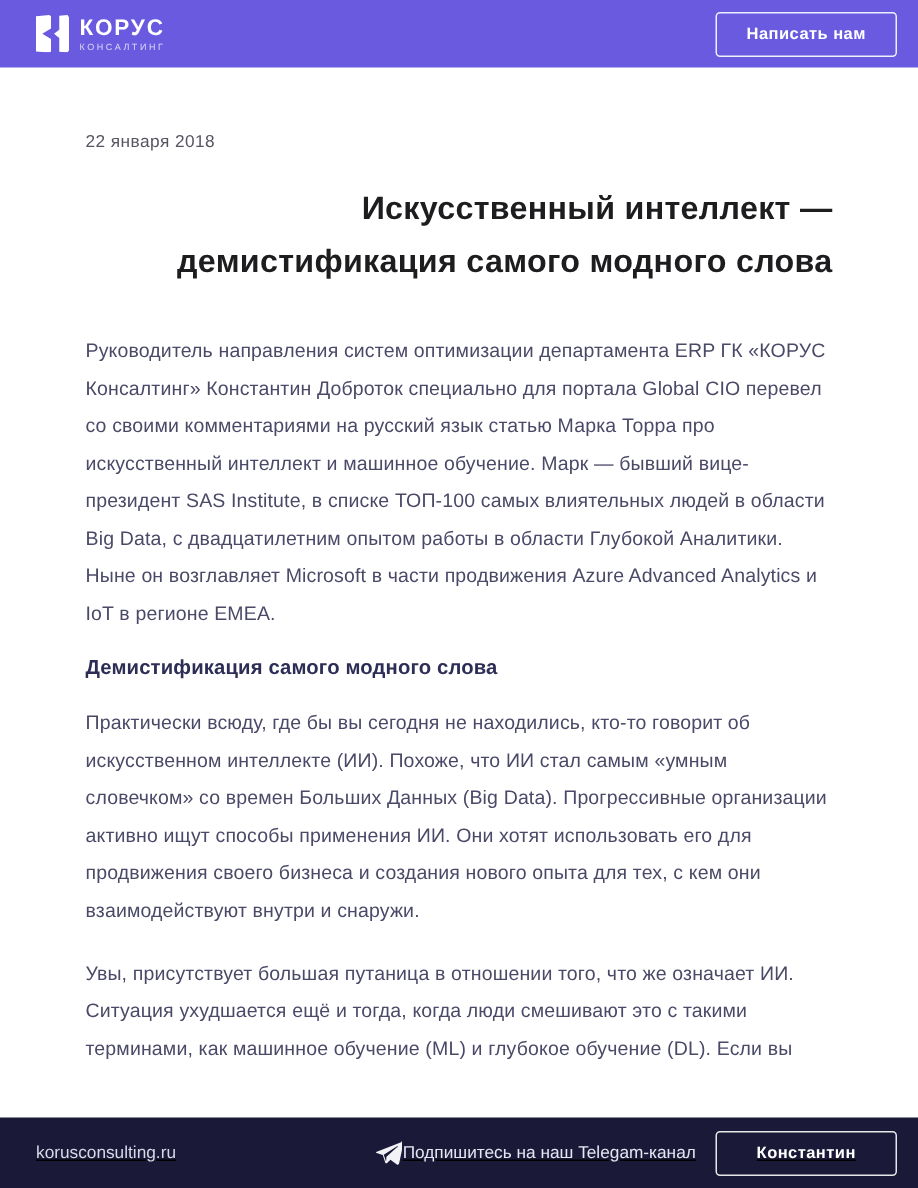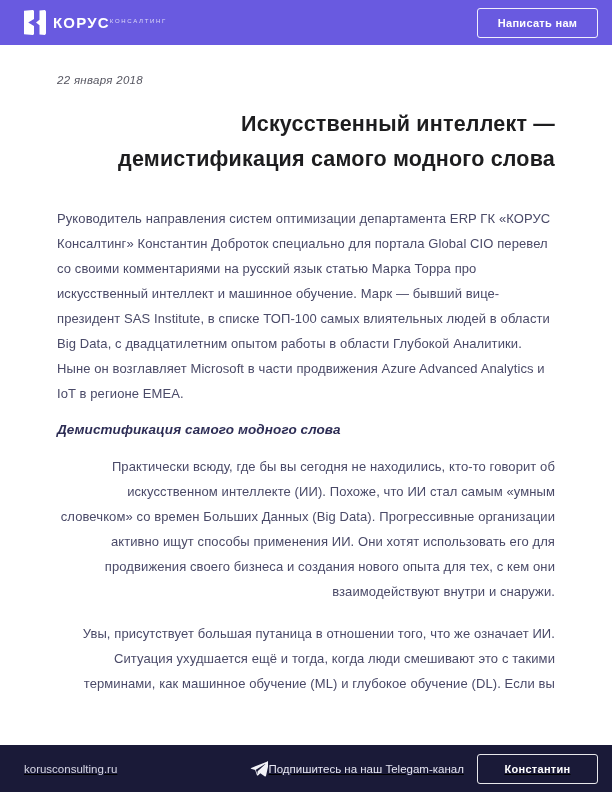--- a/index.html
+++ b/index.html
@@ -20,45 +20,45 @@
   .logo { display: flex; align-items: center; gap: 7px; cursor: pointer; }
   .logo-mark { position: relative; width: 22px; height: 25px; }
   .logo-mark .piece-left {
     position: absolute; left: 0; top: 0; width: 10px; height: 25px; background: #ffffff;
     clip-path: polygon(0 3%, 88% 0, 100% 3%, 100% 36%, 42% 50%, 100% 64%, 100% 97%, 88% 100%, 0 97%);
   }
   .logo-mark .piece-right {
     position: absolute; right: 0; top: 0; width: 10px; height: 25px; background: #ffffff;
     clip-path: polygon(35% 2%, 90% 0, 100% 6%, 100% 94%, 90% 100%, 35% 98%, 35% 61%, 0 50%, 35% 39%);
   }
-  .logo-text { display: flex; flex-direction: row; line-height: 1; justify-content: center; }
+  .logo-text { display: flex; flex-direction: column; line-height: 1; justify-content: center; }
   .logo-title { color: #ffffff; font-size: 15px; font-weight: 700; letter-spacing: 1.2px; }
   .logo-subtitle { color: rgba(255,255,255,0.75); font-size: 6px; letter-spacing: 1.7px; margin-top: 3px; }
   .btn-outline {
     background: transparent; color: #ffffff;
     border: 1px solid rgba(255,255,255,0.9); border-radius: 3px;
     font-family: inherit; font-size: 11px; font-weight: 600; letter-spacing: 0.3px;
     padding: 8px 0; width: 121px; text-align: center; cursor: pointer;
   }
   
   .article { padding: 45px 57px 0 57px; }
-  .article-date { margin-top: 29px; font-size: 11.5px; color: #565661; letter-spacing: 0.3px; font-style: italic; }
+  .article-date { margin-top: 44px; font-size: 11.5px; color: #565661; letter-spacing: 0.3px; }
   .article-title {
     margin-top: 21px; font-size: 21.5px; line-height: 35px; font-weight: 800;
     color: #1d1d1f; letter-spacing: 0.2px; max-width: 505px; text-align: right;
   }
   .article-lead, .article-paragraph {
     font-size: 13px; line-height: 25px; color: #4a4a68; max-width: 500px;
     letter-spacing: 0.1px;
   }
   .article-lead { margin-top: 29px; }
   .article-subheading {
-    margin-top: 16px; font-size: 13.5px; font-weight: 700; color: #2d2d55; letter-spacing: 0.1px; font-style: italic;
+    margin-top: 16px; font-size: 13.5px; font-weight: 700; color: #2d2d55; letter-spacing: 0.1px;
   }
-  .article-paragraph { margin-top: 17px; text-align: right; }
+  .article-paragraph { margin-top: 17px; }
   .article-paragraph + .article-paragraph { }
   
   .site-footer {
     position: absolute; left: 0; right: 0; bottom: 0; height: 47px;
     background: #1a1a38;
     display: flex; align-items: center; justify-content: space-between;
     padding: 0 14px 0 24px;
     text-decoration: underline;
   }
   .footer-site { color: #d8d8e6; font-size: 11.5px; text-decoration: none; cursor: pointer; }

